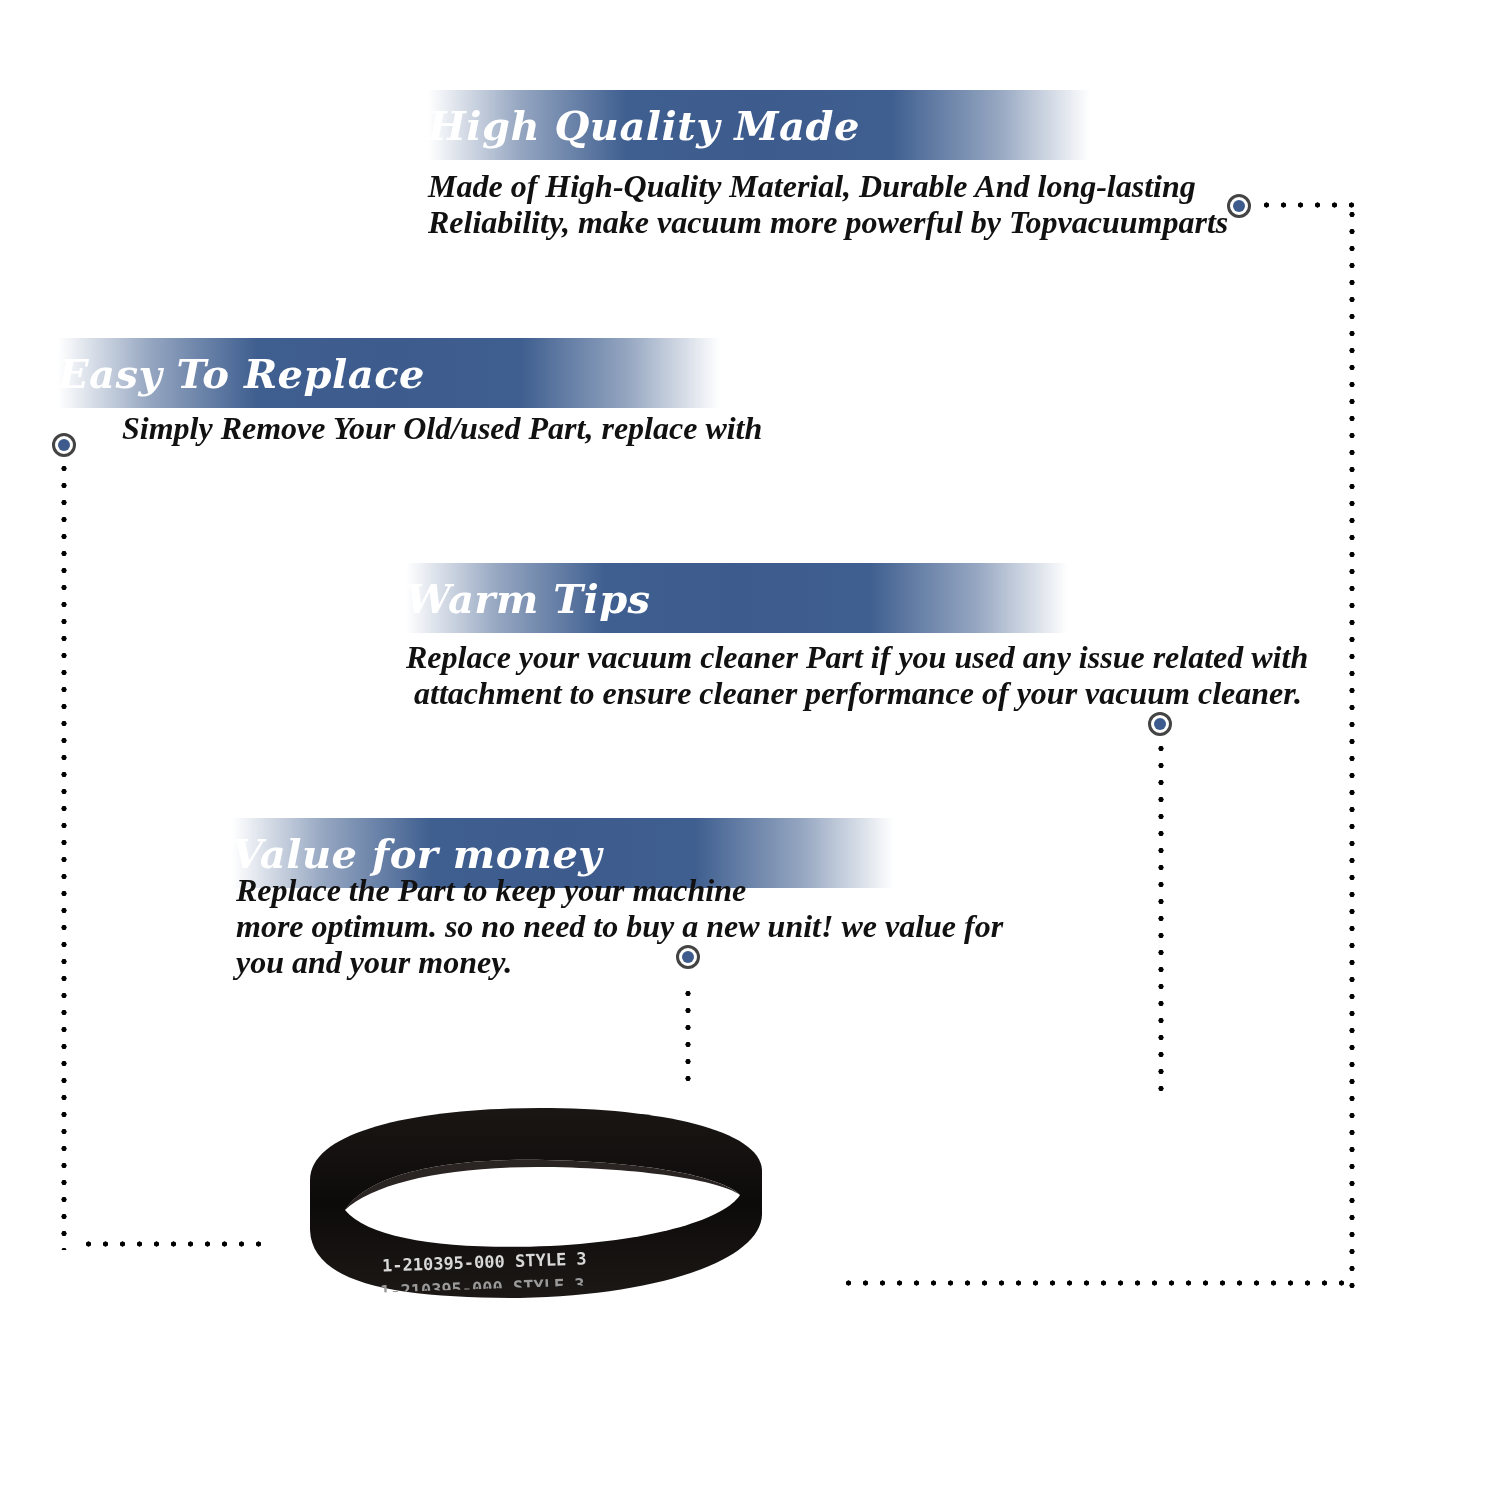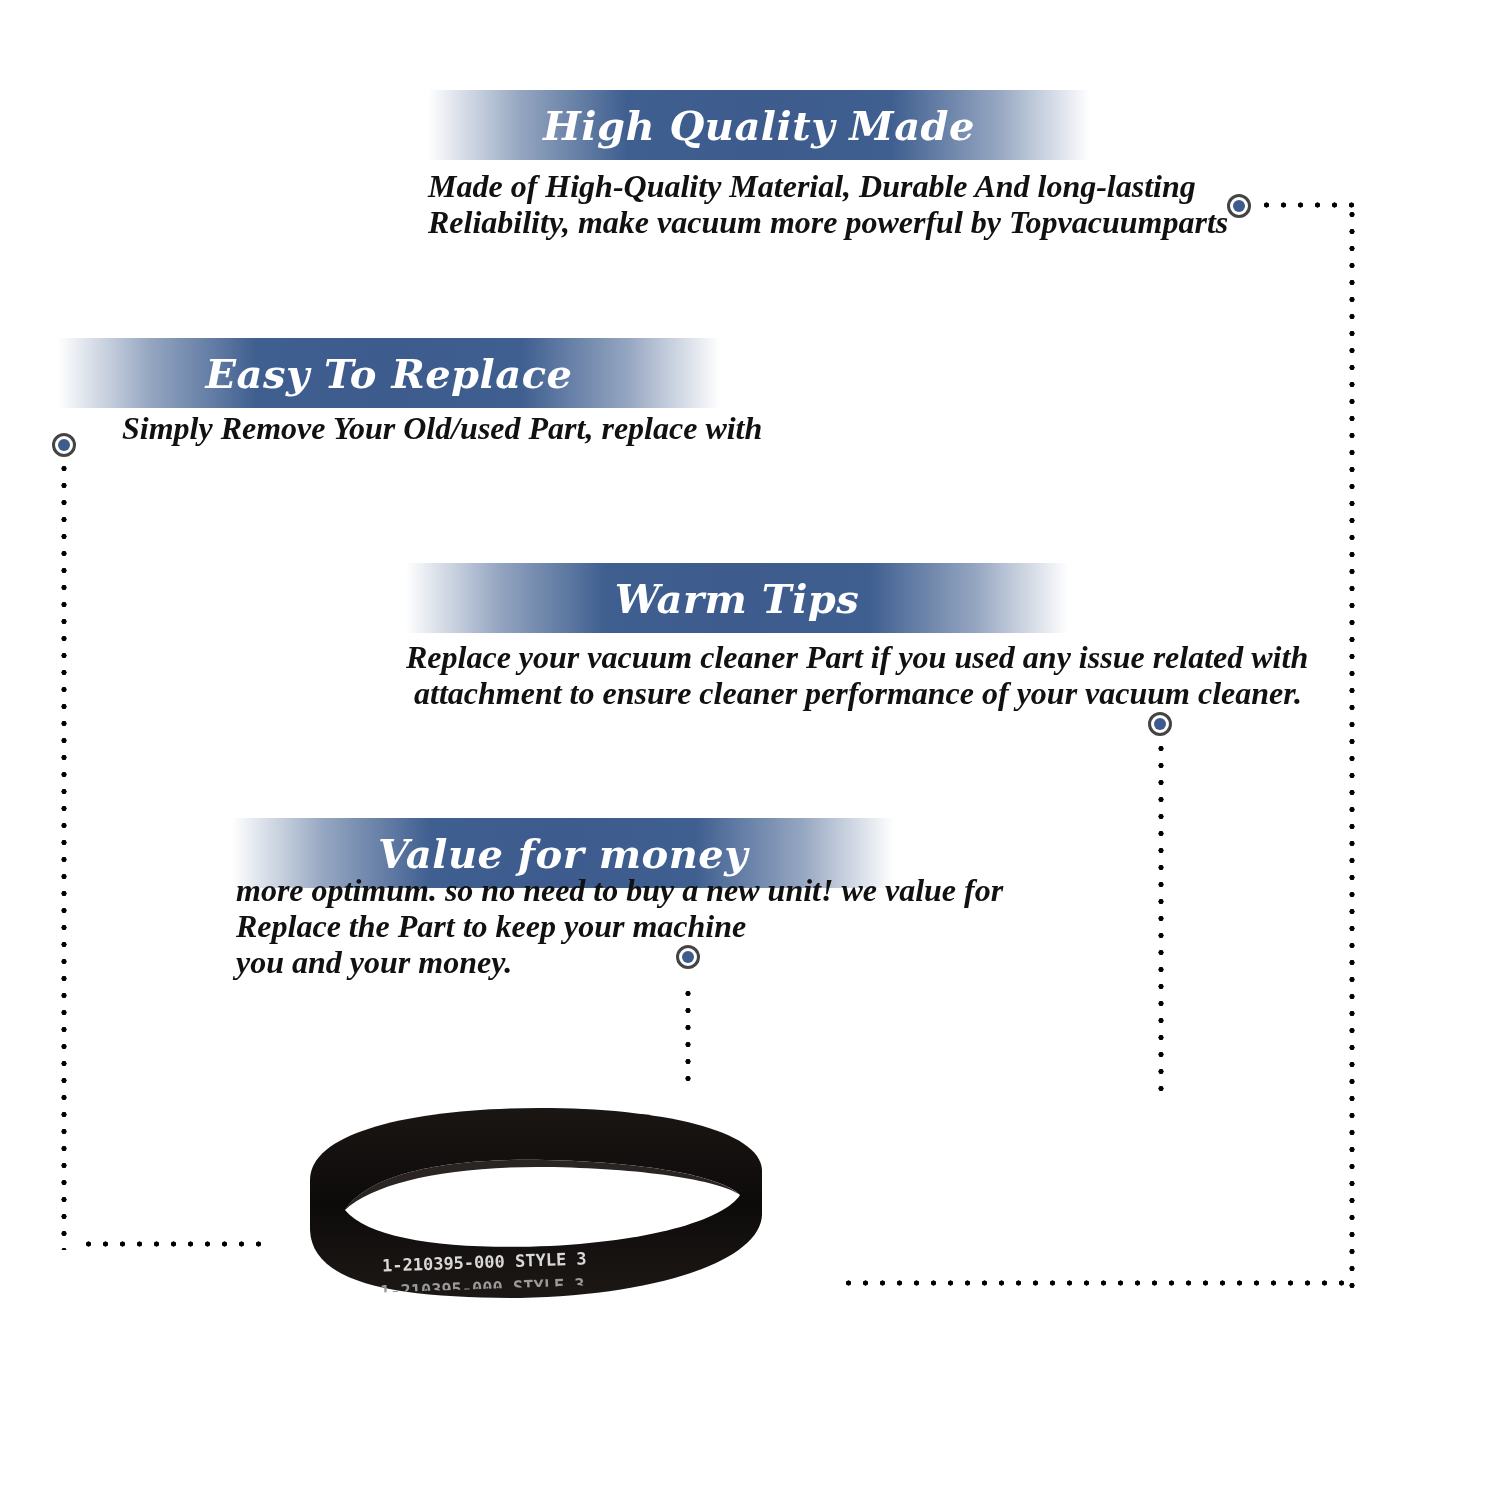--- a/index.html
+++ b/index.html
@@ -1,20 +1,20 @@
 <!DOCTYPE html>
 <html><head>
   <meta charset="utf-8">
   <style>
     html, body { margin:0; padding:0; background:#ffffff; }
     body { width:1500px; height:1500px; position:relative; overflow:hidden;
       font-family: "DejaVu Serif", "Liberation Serif", serif; }
     .banner { position:absolute; height:70px;
       background: linear-gradient(to right, rgba(61,92,141,0) 0%, rgba(61,92,141,0.55) 14%, #3f5f90 30%, #3d5c8d 50%, #3f5f90 70%, rgba(61,92,141,0.55) 86%, rgba(61,92,141,0) 100%);
-      display:flex; align-items:center; justify-content:center; }
+      display:flex; align-items:center; }
     .banner-title { color:#ffffff; font-style:italic; font-weight:bold; font-size:40px;
       font-family: "DejaVu Serif", "Liberation Serif", serif; letter-spacing:0.5px; white-space:nowrap; }
     .desc { position:absolute; color:#111111; font-style:italic; font-weight:bold; font-size:32px;
       line-height:36px; font-family: "Liberation Serif", "DejaVu Serif", serif; white-space:nowrap; }
     .desc div { white-space:nowrap; }
     .marker { position:absolute; width:24px; height:24px; border-radius:50%; border:3px solid #444444;
       box-sizing:border-box; background:#ffffff; }
     .marker::after { content:""; position:absolute; left:3px; top:3px; width:12px; height:12px;
       border-radius:50%; background:var(--dot, #3d5c8d); }
     .dline-h { position:absolute; height:6px;
@@ -50,22 +50,22 @@
 </div>
 <div class="desc" style="left:406px; top:639px;">
   <div>Replace your vacuum cleaner Part if you used any issue related with</div>
   <div style="white-space:pre;"> attachment to ensure cleaner performance of your vacuum cleaner.</div>
 </div>
 
 <div class="banner" style="left:232px; top:802px; width:662px;margin-top:16px;">
   <span class="banner-title">Value for money</span>
 </div>
 <div class="desc" style="left:236px; top:872px;">
+  <div>Replace the Part to keep your machine</div>
   <div>more optimum. so no need to buy a new unit! we value for</div>
-  <div>Replace the Part to keep your machine</div>
   <div>you and your money.</div>
 </div>
 
 <div class="marker" style="left:1227px; top:194px;"></div>
 <div class="marker" style="left:52px; top:433px;"></div>
 <div class="marker" style="left:1148px; top:712px;"></div>
 <div class="marker" style="left:676px; top:945px;"></div>
 
 <div class="dline-h" style="left:1258px; top:202px; width:96px;"></div>
 <div class="dline-v" style="left:1349px; top:206px; height:1084px;"></div>

